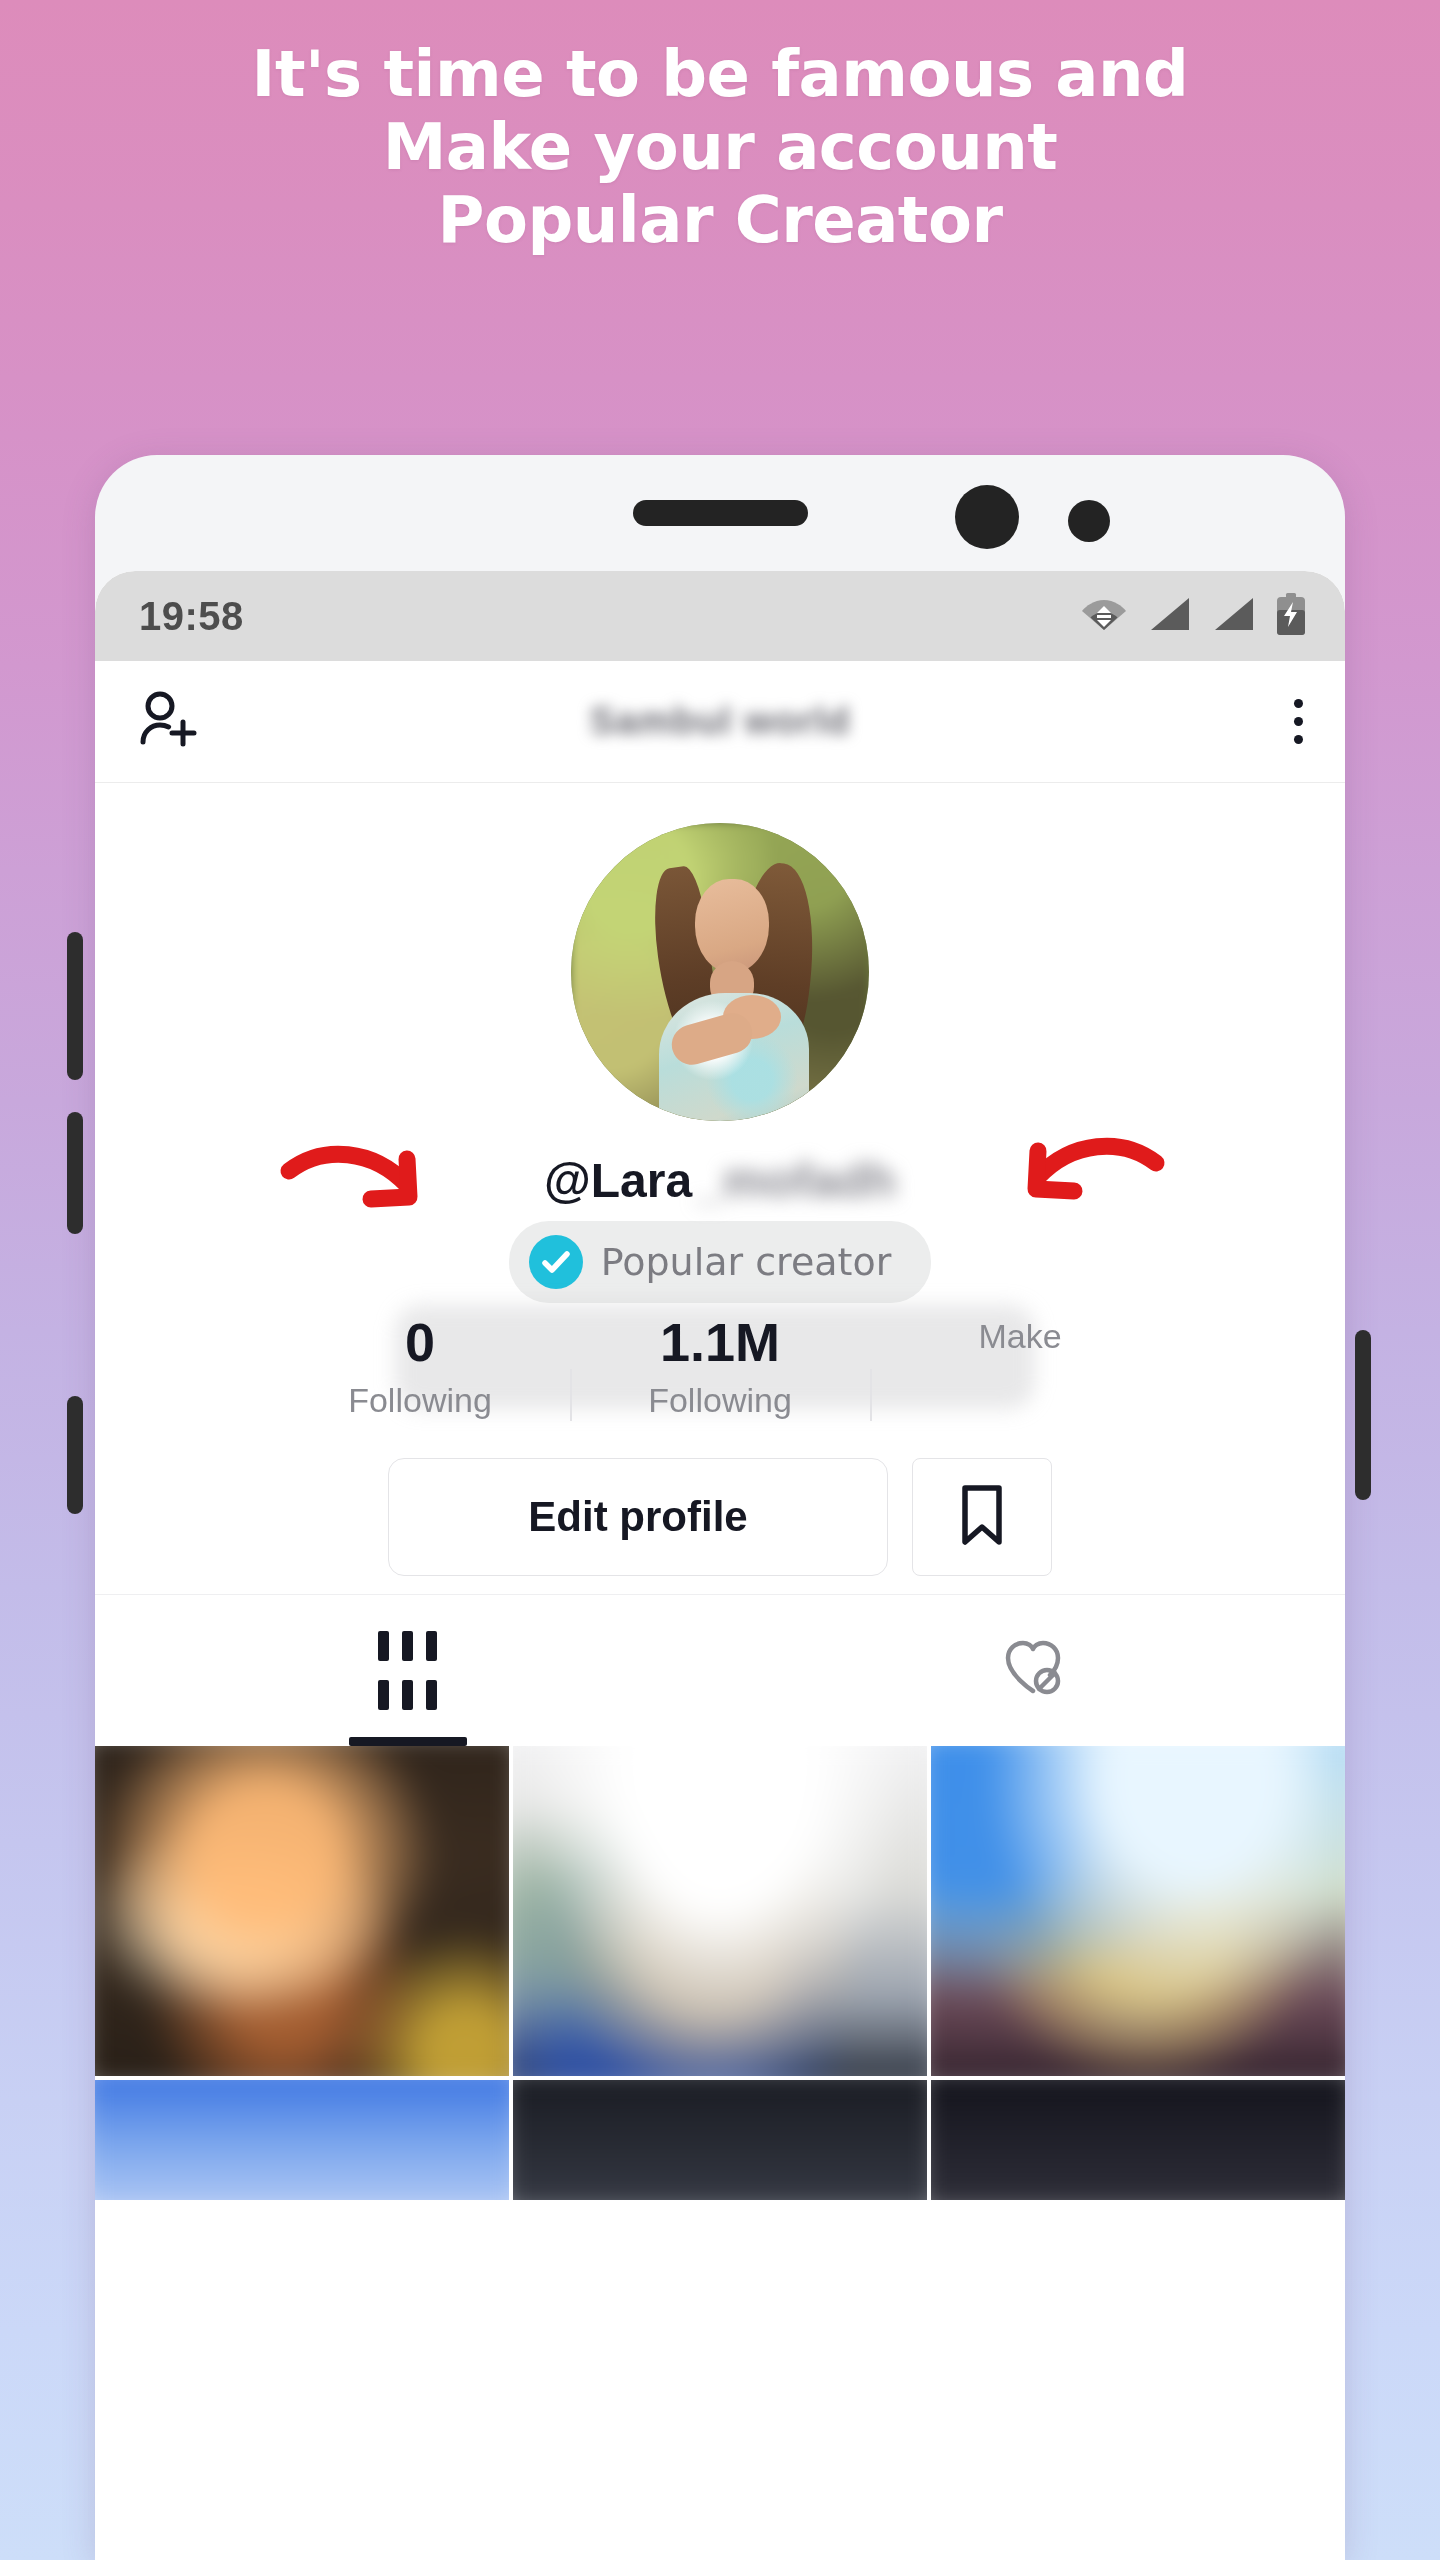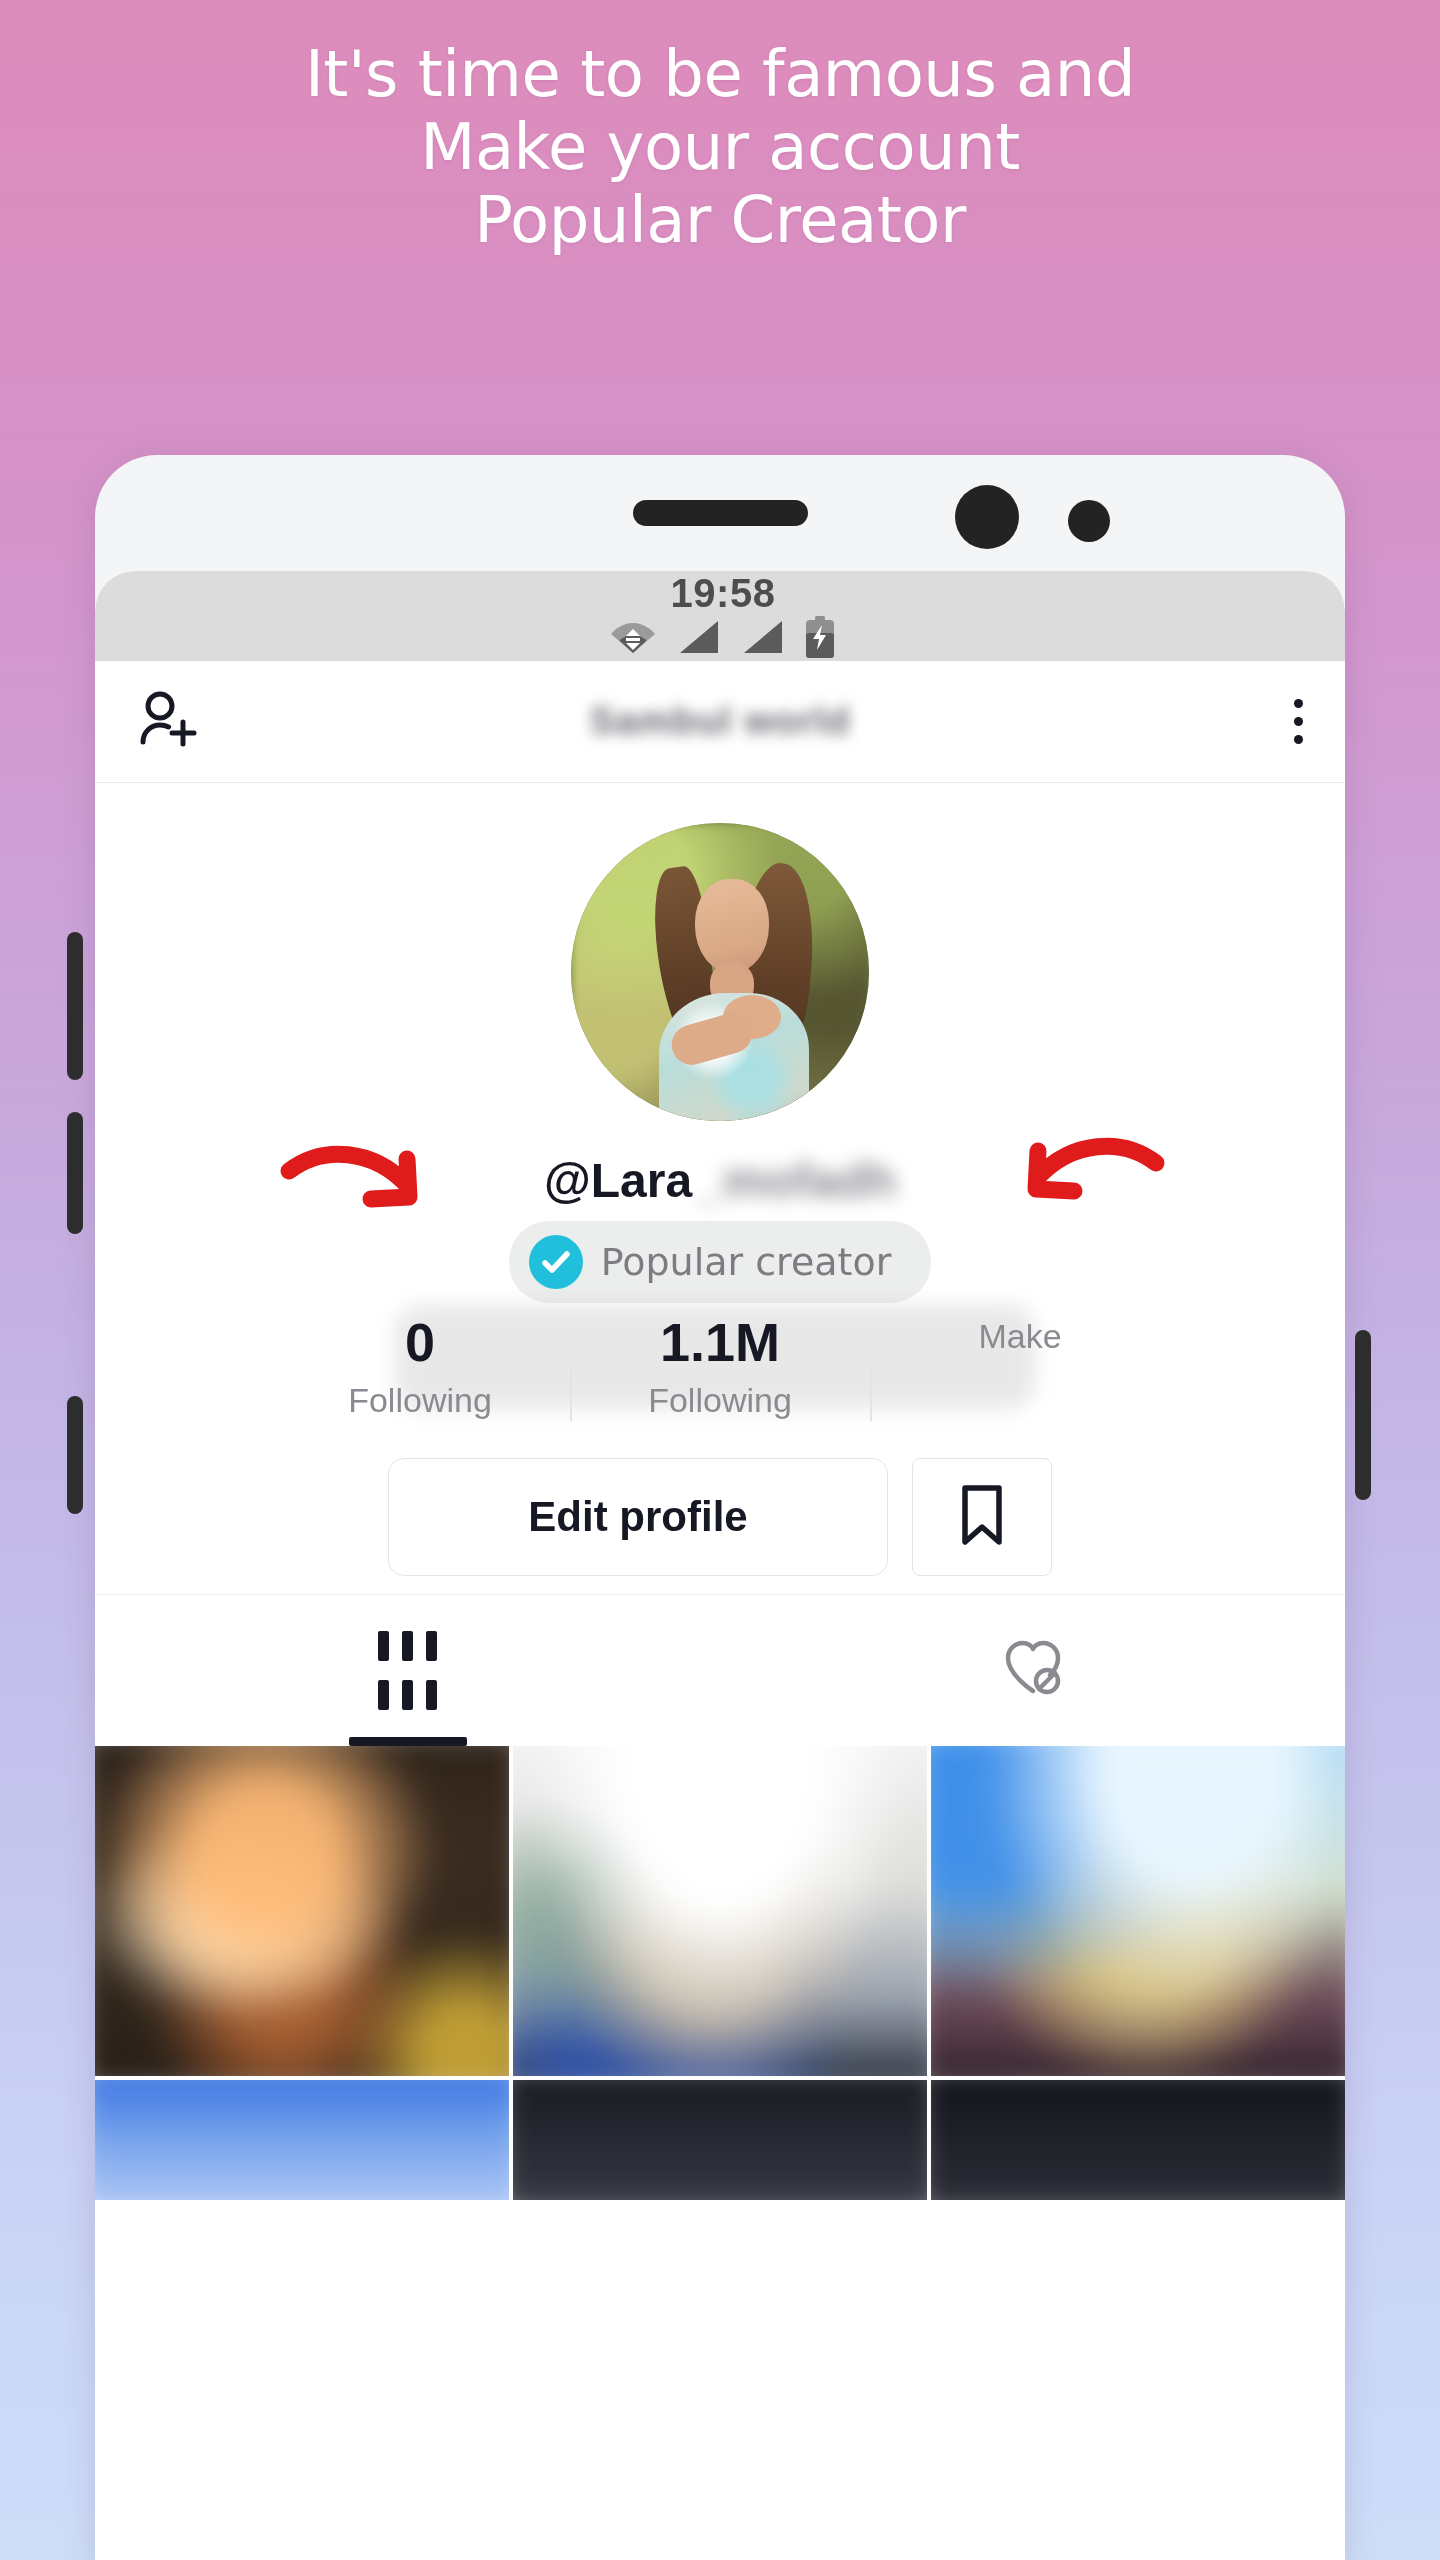--- a/index.html
+++ b/index.html
@@ -12,21 +12,21 @@
       #c4b2e3 52%, #c3bce9 62%, #c5c6ef 72%,
       #c8d0f4 82%, #cbd8f8 91%, #cddef9 100%);
     overflow:hidden;
     position:relative;
   }
 
   
   .headline {
     position:absolute; left:0; top:38px; width:1440px;
     text-align:center; color:#ffffff;
-    font-size:64px; font-weight:400; line-height:1.14;
+    font-size:64px; font-weight:700; line-height:1.14;
     letter-spacing:-0.5px;
     text-shadow:0 1px 3px rgba(150,80,120,0.18);
     font-family:"DejaVu Sans", sans-serif;
   }
   .headline .hl-line { display:block; }
 
   
   .phone-wrap {
     position:absolute; left:95px; top:455px;
     width:1250px; height:2105px;
@@ -67,21 +67,21 @@
     width:1250px; height:1989px;
     background:#ffffff; overflow:hidden;
     border-top-left-radius:40px; border-top-right-radius:40px;
   }
 
   
   .statusbar {
     height:90px; background:#dcdcdc;
     display:flex; align-items:center; justify-content:space-between;
     padding:0 38px 0 44px;
-    border-top-left-radius:40px; border-top-right-radius:40px;flex-direction:column;
+    border-top-left-radius:40px; border-top-right-radius:40px;
   }
   .clock { font-size:40px; font-weight:600; color:#4d4d4d; letter-spacing:0.5px; }
   .sysicons { display:flex; align-items:center; gap:20px; }
 
   
   .topbar {
     height:122px; background:#fff;
     display:flex; align-items:center; justify-content:space-between;
     padding:0 42px 0 38px;
     border-bottom:1px solid #ececec;

